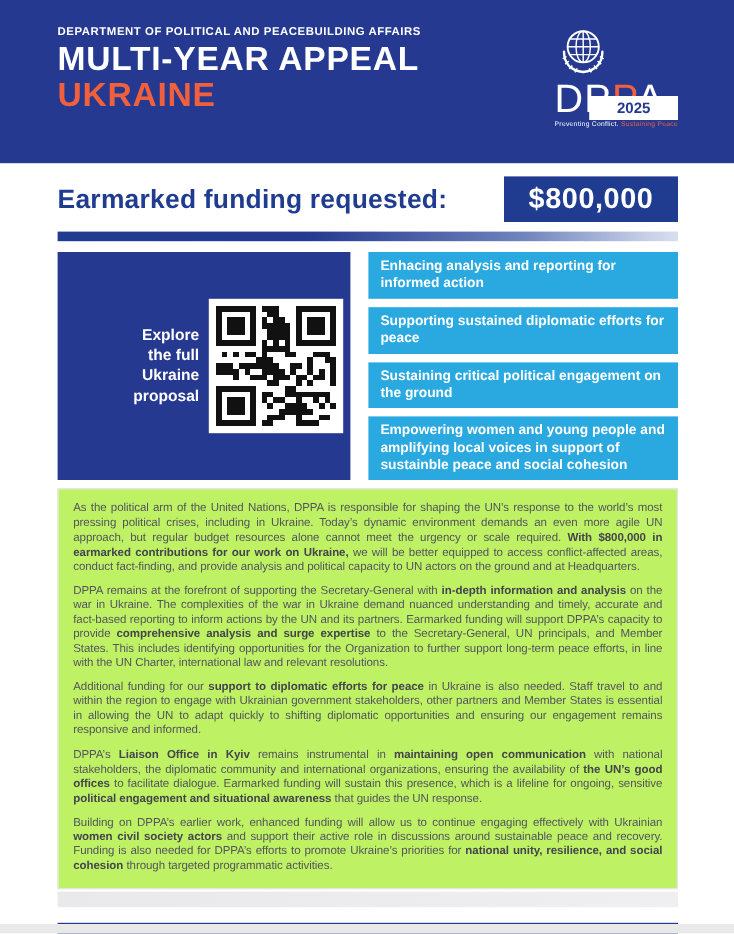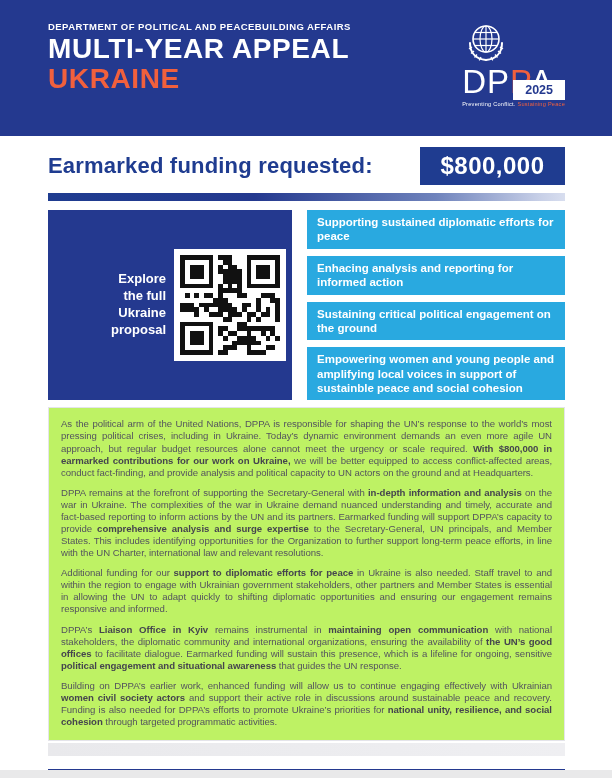--- a/index.html
+++ b/index.html
@@ -35,21 +35,21 @@
   .dppa-wordmark {
     color:#ffffff; font-size:33px; line-height:1; font-weight:normal; letter-spacing:1px;
   }
   .dppa-wordmark .orange { color:#F1603D; }
   .dppa-tagline { font-size:5.6px; color:#ffffff; letter-spacing:0.25px; margin-top:3px; }
   .dppa-tagline .orange { color:#F1603D; }
   .year-badge {
     position:absolute; right:47px; top:80px;
     background:#ffffff; color:#24398F;
     font-size:12.5px; font-weight:bold;
-    padding:3px 12px;
+    padding:3px 23px;
   }
   
   .content { padding:0 47px 0 48px; }
   .funding-row {
     margin-top:8px; height:44px;
     display:flex; align-items:center; justify-content:space-between;
   }
   .funding-label { color:#1F3C90; font-size:22px; font-weight:bold; letter-spacing:0.2px; }
   .funding-amount {
     background:#1F3C90; color:#ffffff;
@@ -396,22 +396,22 @@
             <rect x="8" y="20" width="1" height="1" fill="#111111"></rect>
             <rect x="9" y="20" width="1" height="1" fill="#111111"></rect>
             <rect x="14" y="20" width="1" height="1" fill="#111111"></rect>
             <rect x="15" y="20" width="1" height="1" fill="#111111"></rect>
             <rect x="16" y="20" width="1" height="1" fill="#111111"></rect>
             <rect x="17" y="20" width="1" height="1" fill="#111111"></rect>
           </svg>
       </div>
     </div>
     <div class="priorities" id="priorities">
+        <div class="priority-box">Enhacing analysis and reporting for informed action</div>
         <div class="priority-box">Supporting sustained diplomatic efforts for peace</div>
-        <div class="priority-box">Enhacing analysis and reporting for informed action</div>
         <div class="priority-box">Sustaining critical political engagement on the ground</div>
         <div class="priority-box">Empowering women and young people and amplifying local voices in support of sustainble peace and social cohesion</div>
       </div>
   </div>
 
   <div class="body-box" id="body-box">
       <p><span>As the political arm of the United Nations, DPPA is responsible for shaping the UN’s response to the world’s most pressing political crises, including in Ukraine. Today’s dynamic environment demands an even more agile UN approach, but regular budget resources alone cannot meet the urgency or scale required. </span><strong>With $800,000 in earmarked contributions for our work on Ukraine,</strong><span> we will be better equipped to access conflict-affected areas, conduct fact-finding, and provide analysis and political capacity to UN actors on the ground and at Headquarters.</span></p>
       <p><span>DPPA remains at the forefront of supporting the Secretary-General with </span><strong>in-depth information and analysis</strong><span> on the war in Ukraine. The complexities of the war in Ukraine demand nuanced understanding and timely, accurate and fact-based reporting to inform actions by the UN and its partners. Earmarked funding will support DPPA’s capacity to provide </span><strong>comprehensive analysis and surge expertise</strong><span> to the Secretary-General, UN principals, and Member States. This includes identifying opportunities for the Organization to further support long-term peace efforts, in line with the UN Charter, international law and relevant resolutions.</span></p>
       <p><span>Additional funding for our </span><strong>support to diplomatic efforts for peace</strong><span> in Ukraine is also needed. Staff travel to and within the region to engage with Ukrainian government stakeholders, other partners and Member States is essential in allowing the UN to adapt quickly to shifting diplomatic opportunities and ensuring our engagement remains responsive and informed.</span></p>
       <p><span>DPPA’s </span><strong>Liaison Office in Kyiv</strong><span> remains instrumental in </span><strong>maintaining open communication</strong><span> with national stakeholders, the diplomatic community and international organizations, ensuring the availability of </span><strong>the UN’s good offices</strong><span> to facilitate dialogue. Earmarked funding will sustain this presence, which is a lifeline for ongoing, sensitive </span><strong>political engagement and situational awareness</strong><span> that guides the UN response.</span></p>

